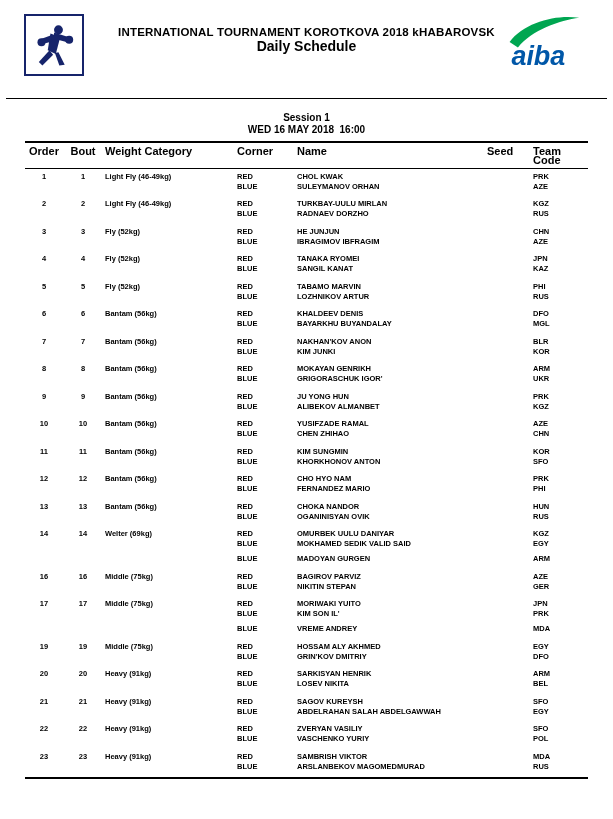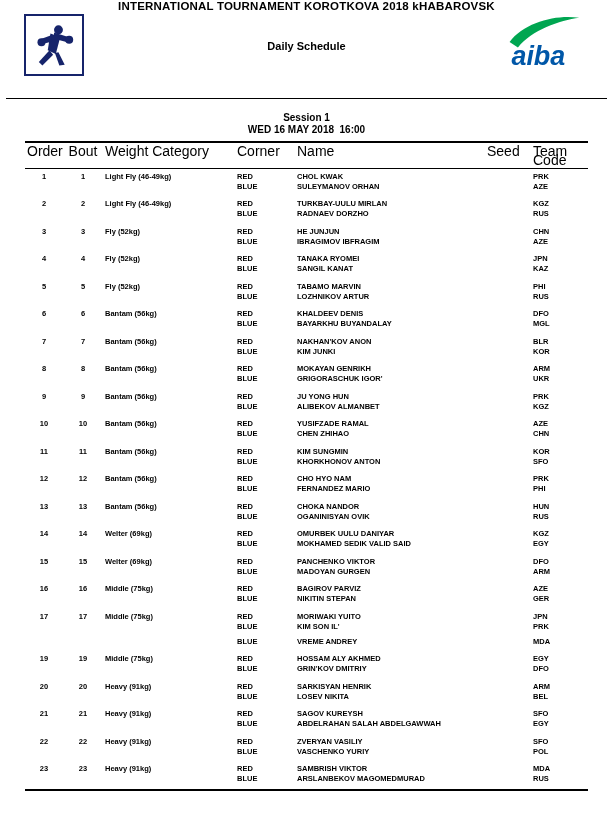--- a/index.html
+++ b/index.html
@@ -3,35 +3,35 @@
 <meta charset="utf-8">
 <style>
   html,body{margin:0;padding:0;background:#fff;}
   body{width:613px;height:819px;font-family:"Liberation Sans",sans-serif;color:#000;}
   .page{position:relative;width:613px;height:819px;overflow:hidden;}
 
   
   .doc-header{position:relative;height:92px;}
   .boxer-box{position:absolute;left:24px;top:14px;width:60px;height:62px;border:2px solid #16246b;
              box-sizing:border-box;display:flex;align-items:center;justify-content:center;background:#fff;}
-  .titles{text-align:center;}
+  .titles{text-align:center;padding-top:26px;}
   .doc-title{font-size:11.5px;font-weight:bold;letter-spacing:.2px;}
-  .doc-subtitle{font-size:11px;font-weight:bold;margin-top:28px;}
+  .doc-subtitle{font-size:14px;font-weight:bold;margin-top:0;}
   .aiba-logo{position:absolute;right:31px;top:12px;width:78px;height:64px;}
   .header-rule{border:none;border-top:1.5px solid #000;margin:6px 6px 0 6px;}
 
   
   .session{margin-top:13px;text-align:center;font-weight:bold;font-size:10px;line-height:12px;}
   .session .dt{white-space:pre;text-align:center;}
 
   
   table.sched{width:563px;margin:5px auto 0 auto;border-collapse:collapse;border-bottom:2px solid #000;
               table-layout:fixed;}
   thead tr{border-top:2px solid #000;border-bottom:1px solid #000;}
-  th{font-size:14px;line-height:9px;text-align:left;padding:4px 2px 3px 2px;vertical-align:top;font-weight:normal;}
+  th{font-size:11px;line-height:9px;text-align:left;padding:4px 2px 3px 2px;vertical-align:top;font-weight:bold;}
   th.center{text-align:center;}
   td{font-size:7.5px;line-height:10px;padding:0 2px;font-weight:bold;vertical-align:top;
      overflow:hidden;white-space:nowrap;}
   td.center{text-align:center;}
   tr.row-red td{padding-top:2.5px;}
   tr.row-blue td{padding-bottom:5px;}
 
   .c-order{width:38px;} .c-bout{width:40px;} .c-weight{width:132px;} .c-corner{width:60px;}
   .c-name{width:190px;} .c-seed{width:46px;} .c-team{width:57px;}
 </style>
@@ -346,29 +346,20 @@
         </tr>
         <tr class="row-blue">
           <td class="center"></td>
           <td class="center"></td>
           <td></td>
           <td>BLUE</td>
           <td>MOKHAMED SEDIK VALID SAID</td>
           <td></td>
           <td>EGY</td>
         </tr>
-        <tr class="row-red">
-          <td class="center">15</td>
-          <td class="center">15</td>
-          <td>Welter (69kg)</td>
-          <td>RED</td>
-          <td>PANCHENKO VIKTOR</td>
-          <td></td>
-          <td>DFO</td>
-        </tr>
         <tr class="row-blue">
           <td class="center"></td>
           <td class="center"></td>
           <td></td>
           <td>BLUE</td>
           <td>MADOYAN GURGEN</td>
           <td></td>
           <td>ARM</td>
         </tr>
         <tr class="row-red">

